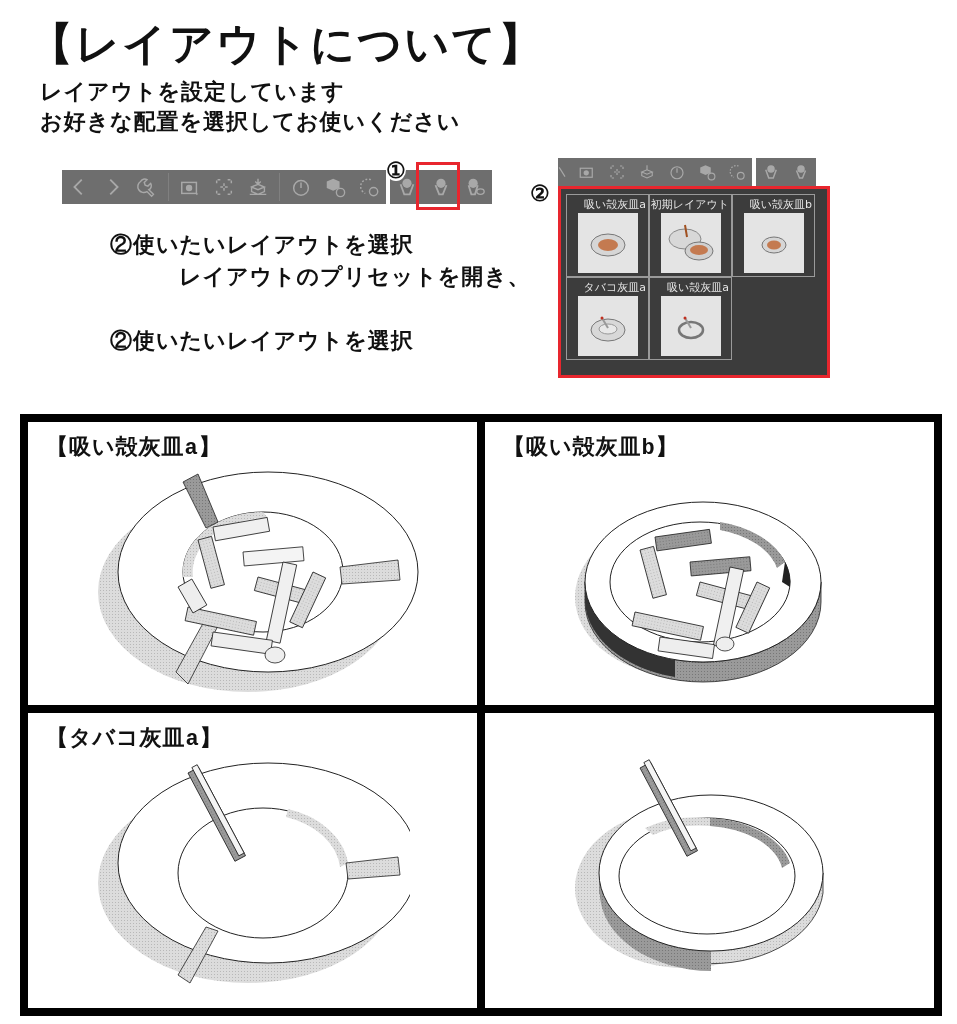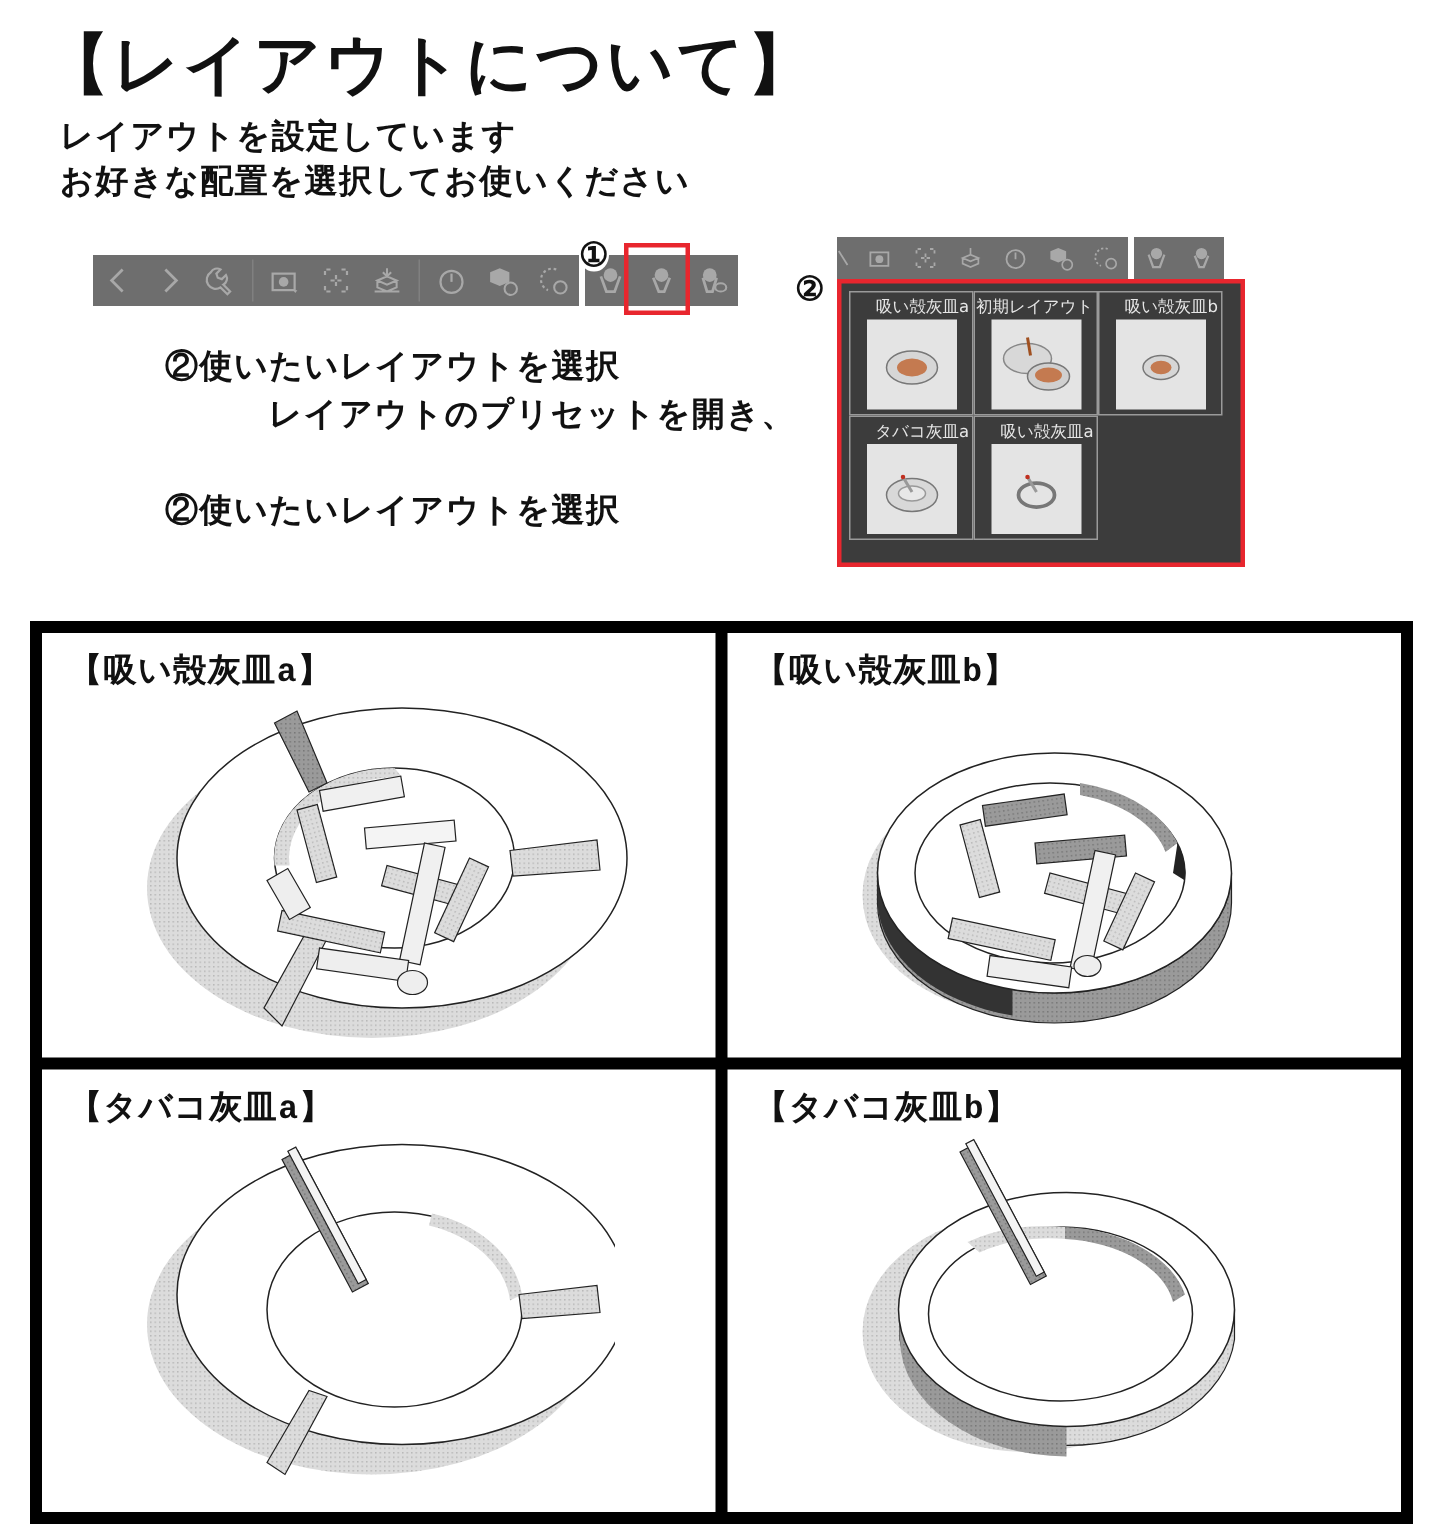--- a/index.html
+++ b/index.html
@@ -336,20 +336,19 @@
     <path d="M115 160 A112 78 0 0 0 226 238 L226 258 A112 78 0 0 1 115 180z" fill="url(#tone2)"></path>
     <ellipse cx="226" cy="160" rx="112" ry="78" fill="#fff" stroke="#222" stroke-width="1"></ellipse>
     <ellipse cx="222" cy="163" rx="88" ry="58" fill="#fff" stroke="#222" stroke-width="1"></ellipse>
     <path d="M225 105 A88 58 0 0 1 305 150 L297 155 A80 50 0 0 0 225 113z" fill="url(#tone2)"></path>
     <path d="M160 115 A88 58 0 0 1 225 105 L225 113 A80 50 0 0 0 168 122z" fill="url(#tone)"></path>
     <g stroke="#222" stroke-width="0.8">
       <rect x="155" y="55" width="12" height="100" fill="url(#tone2)" transform="rotate(-28 155 55)"></rect>
       <rect x="161" y="52" width="6" height="100" fill="#f4f4f4" transform="rotate(-28 155 55)"></rect>
     </g>
   </svg>
-  <div class="cell-title">【タバコ灰皿b】</div>
 </div>
 
 <div class="vdiv"></div>
 <div class="hdiv"></div>
 
 
 
 
 </body></html>

